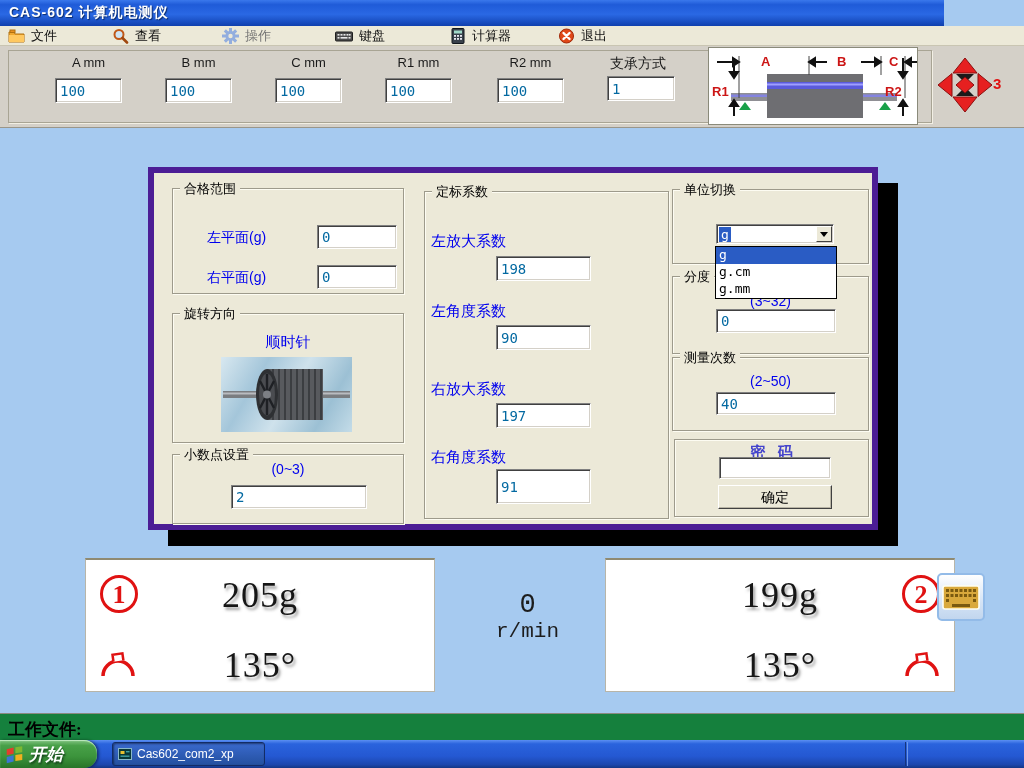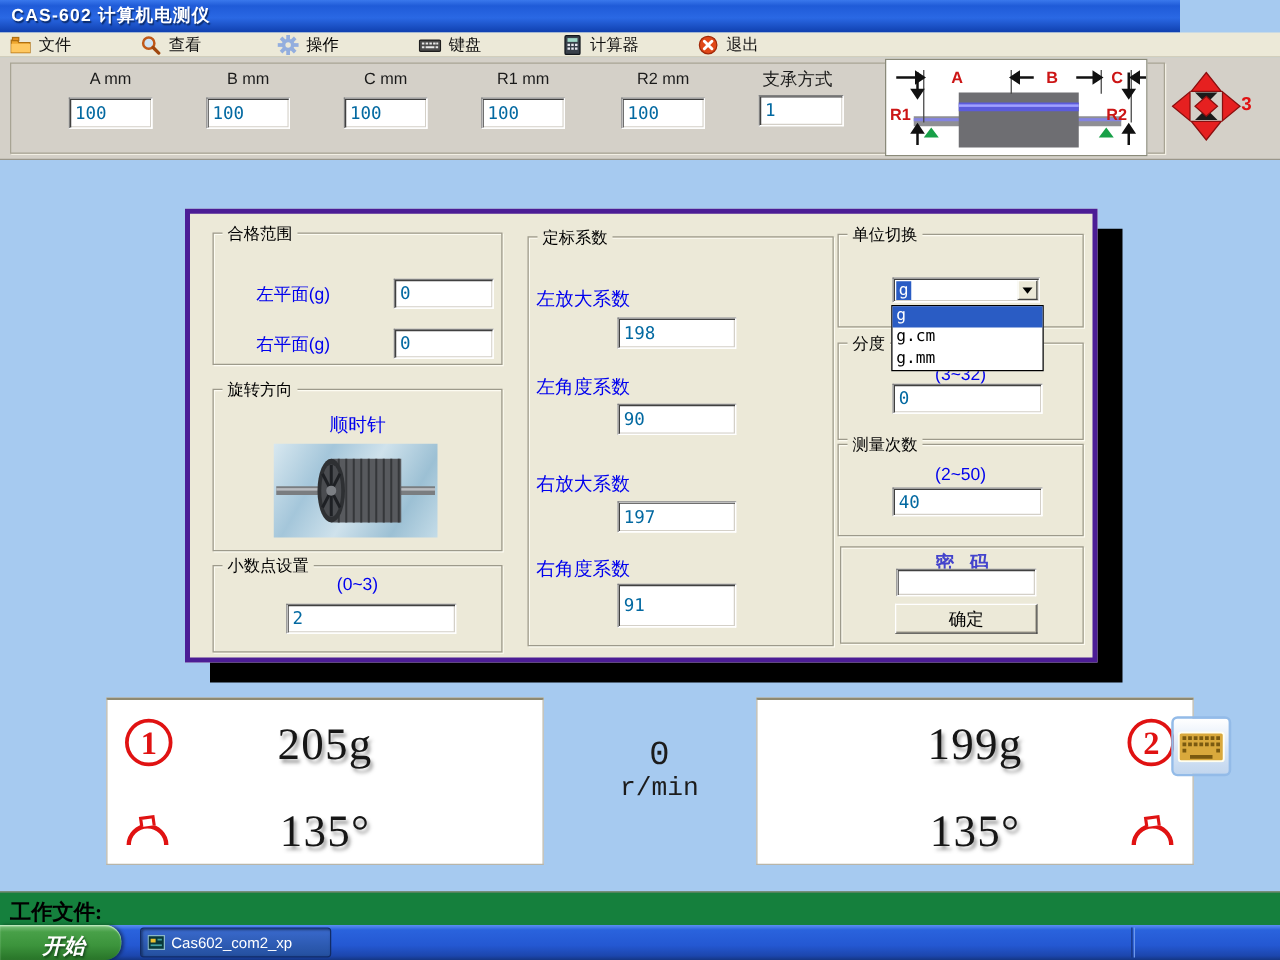--- a/index.html
+++ b/index.html
@@ -9,36 +9,36 @@
 
   
   .titlebar { position:absolute; left:0; top:0; width:944px; height:26px;
     background:linear-gradient(180deg,#3a78ec 0%,#1f5bd8 18%,#2a68e4 55%,#0f3fae 100%);
     display:flex; align-items:center; padding-left:9px; }
   .titlebar .t { color:#fff; font-weight:bold; font-size:14px; text-shadow:1px 1px 1px #0a2a6a; letter-spacing:1px; }
 
   
   .menubar { position:absolute; left:0; top:26px; width:1024px; height:20px; background:#ECE9D8; border-bottom:1px solid #c9c5b2; }
   .menu-item { position:absolute; top:0; height:20px; display:flex; align-items:center; gap:6px; font-size:13px; color:#111; cursor:default; }
-  .menu-item.disabled .mlabel { color:#000000; }
+  .menu-item.disabled .mlabel { color:#737373; }
 
   
   .toppanel { position:absolute; left:0; top:46px; width:1024px; height:82px; background:#D4D0C8; border-bottom:1px solid #9a968a; }
   .tp-frame { position:absolute; left:8px; top:4px; width:924px; height:73px; border:1px solid #a8a494; box-shadow:1px 1px 0 #f2efe4; }
   .fieldlabel { position:absolute; top:9px; height:17px; font-size:13px; color:#1a1a1a; text-align:center; }
   .xp-input { position:absolute; background:#fff; color:#0369a1; font:14px "DejaVu Sans Mono",monospace; padding:2px 4px;
     border:1px solid; border-color:#808080 #fff #fff #808080;
     box-shadow:inset 1px 1px 0 #404040, inset -1px -1px 0 #d4d0c8; outline:none; }
   .diagrambox { position:absolute; left:708px; top:1px; width:210px; height:78px; background:#fff; border:1px solid #8a8a7a; }
   .navarrows { position:absolute; left:937px; top:11px; }
   .navcount { position:absolute; left:993px; top:29px; color:#e01212; font-size:15px; font-weight:bold; }
 
   
   .dialog { position:absolute; left:148px; top:167px; width:730px; height:363px; background:#ECE9D8;
-    border:4px solid #4c1d95; box-shadow:20px 16px 0 #000; }
+    border:6px solid #4c1d95; box-shadow:20px 16px 0 #000; }
   .groupbox { position:absolute; border:1px solid #9d9a8b; box-shadow:1px 1px 0 #fdfcf2, inset 1px 1px 0 #fdfcf2; }
   .gb-title { position:absolute; top:-9px; left:7px; background:#ECE9D8; padding:0 4px; font-size:13px; color:#000; white-space:nowrap; }
   .blue { color:#0000EE; }
   .dlabel { position:absolute; font-size:14px; white-space:nowrap; }
   .centered { text-align:center; }
   .rotimg { position:absolute; left:67px; top:184px; width:131px; height:75px;
     background:linear-gradient(120deg,#d8e8f0 0%,#a4c6da 28%,#cfe2ec 52%,#9cc0d4 78%,#c4dce8 100%); }
   
   .combo { position:absolute; background:#fff; border:1px solid; border-color:#808080 #fff #fff #808080;
     box-shadow:inset 1px 1px 0 #404040, inset -1px -1px 0 #d4d0c8; display:flex; align-items:center; }
@@ -70,21 +70,21 @@
   
   .statusbar { position:absolute; left:0; top:713px; width:1024px; height:27px; background:#15803d; border-top:1px solid #8a8a80;padding-left:48px; }
   .workfile { position:absolute; left:8px; top:4px; font-family:"Liberation Serif",serif; font-weight:bold; font-size:17px; color:#000; }
 
   
   .taskbar { position:absolute; left:0; top:740px; width:1024px; height:28px;
     background:linear-gradient(180deg,#5b8ff2 0%,#2a63dd 14%,#2458d2 58%,#1c46ad 88%,#143684 100%); }
   .startbtn { position:absolute; left:0; top:0; width:97px; height:28px; border-radius:0 13px 13px 0;
     background:linear-gradient(180deg,#82c482 0%,#48a048 20%,#3c943c 58%,#287428 100%);
     box-shadow:inset 0 1px 1px #c2ecc2, 2px 0 3px rgba(0,0,0,.45);
-    display:flex; align-items:center; gap:5px; padding-left:5px;flex-direction:column; }
+    display:flex; align-items:center; gap:5px; padding-left:5px; }
   .startbtn .slabel { color:#fff; font-weight:bold; font-style:italic; font-size:17px; text-shadow:1px 2px 2px #14421a; }
   .taskbtn { position:absolute; left:112px; top:2px; width:153px; height:24px; border-radius:3px;
     background:linear-gradient(180deg,#3a6ace,#24509f); border:1px solid #122c66; box-shadow:inset 1px 1px 2px rgba(0,0,0,.45);
     display:flex; align-items:center; gap:5px; padding:0 5px; color:#fff; font-size:12px; }
   .tray-divider { position:absolute; left:905px; top:2px; width:3px; height:24px;
     border-left:1px solid #16357e; border-right:1px solid #6c97ea; }
 </style>
 </head>
 <body>
 

